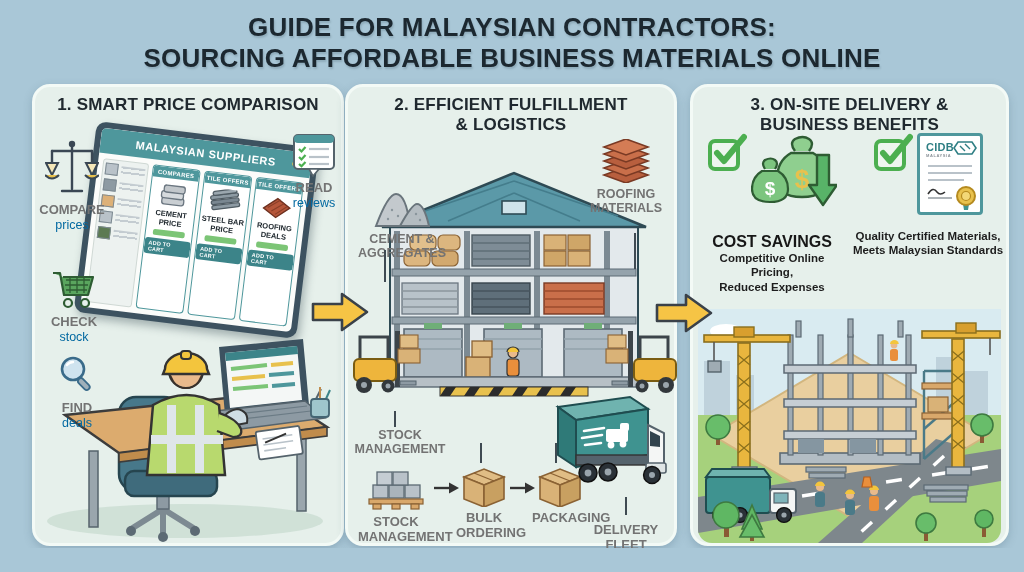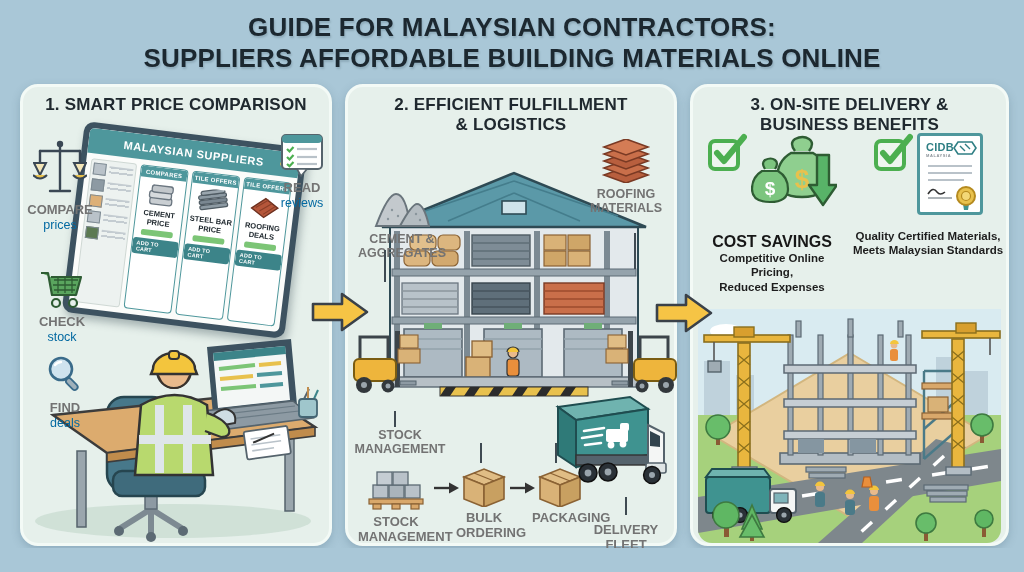--- a/index.html
+++ b/index.html
@@ -6,21 +6,21 @@
   .canvas{position:relative;width:1024px;height:548px;background:#a9c7d7;overflow:hidden;}
 
   
   .main-title{position:absolute;top:12px;left:0;width:100%;text-align:center;color:#1c2830;
     font-weight:800;font-size:26px;line-height:1.18;letter-spacing:.2px;
     text-shadow:1px 2px 2px rgba(30,50,60,.18);}
 
   
   .panel{position:absolute;top:84px;height:462px;background:#e6f0eb;border:3px solid #f3faf6;
     border-radius:18px;box-shadow:0 3px 8px rgba(60,90,110,.25);box-sizing:border-box;}
-  #panel1{left:20px;width:312px;}
+  #panel1{left:32px;width:312px;}
   #panel2{left:345px;width:332px;}
   #panel3{left:690px;width:319px;}
   .panel h2{position:absolute;top:8px;left:0;width:100%;margin:0;text-align:center;
     font-size:17px;font-weight:800;color:#20292f;line-height:1.2;letter-spacing:.2px;}
 
   
   .side-item,.callout,.flow-label,.benefit{position:absolute;text-align:center;}
   .t1{font-size:13px;font-weight:800;color:#737373;line-height:1.12;}
   .t2{font-size:12.5px;font-weight:500;color:#0369a1;line-height:1.12;}
   .callout .t1,.callout .t2,.flow-label .t1,.flow-label .t2{font-size:12.5px;font-weight:800;}
@@ -63,21 +63,21 @@
 
   .jump-arrow{position:absolute;z-index:5;}
 </style>
 </head>
 <body>
 
 <div class="canvas">
 
   <div class="main-title">
     <div>GUIDE FOR MALAYSIAN CONTRACTORS:</div>
-    <div>SUPPLIERS AFFORDABLE BUILDING MATERIALS ONLINE</div>
+    <div>SOURCING AFFORDABLE BUSINESS MATERIALS ONLINE</div>
   </div>
 
   <section class="panel" id="panel1">
     <h2>1. SMART PRICE COMPARISON</h2>
 
     <div class="monitor">
       <div class="screen">
         <div class="screen-header">MALAYSIAN SUPPLIERS</div>
         <span class="dot" style="right:14px;background:#e8c14d"></span>
         <span class="dot" style="right:6px;background:#dd7a58"></span>

